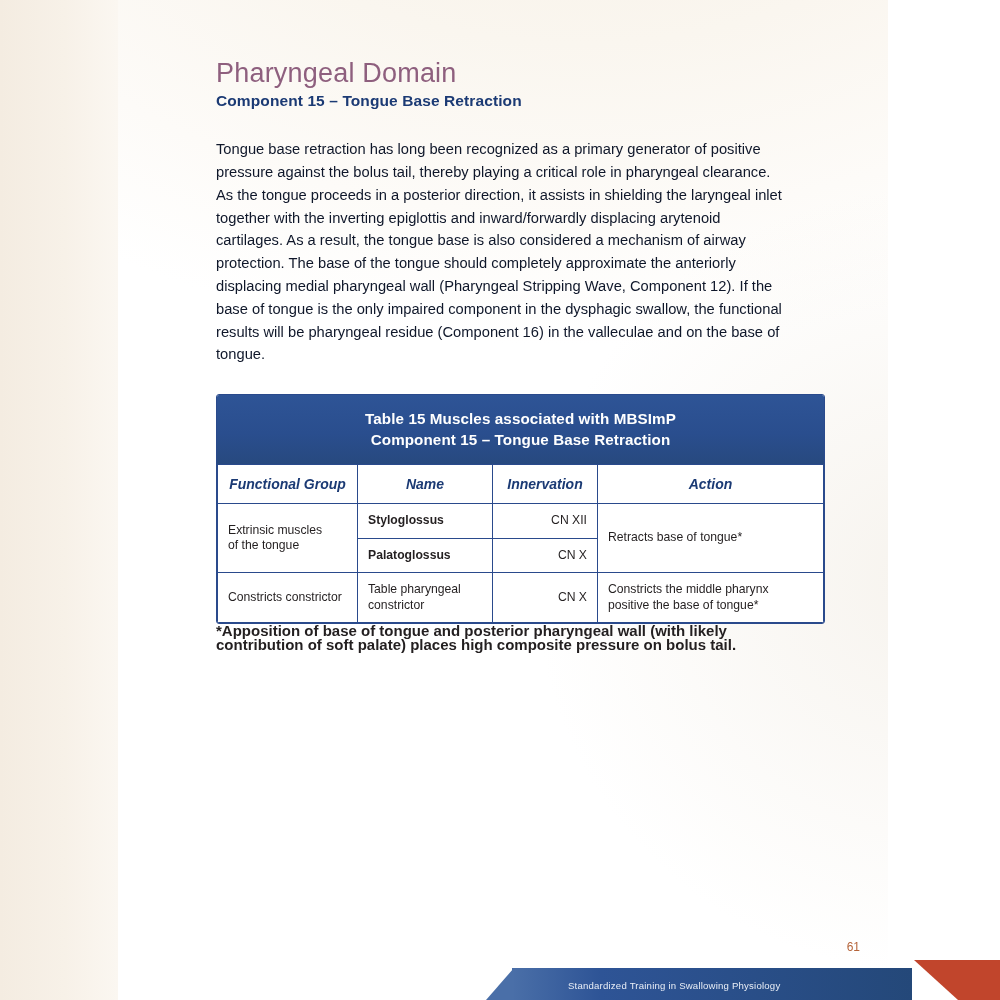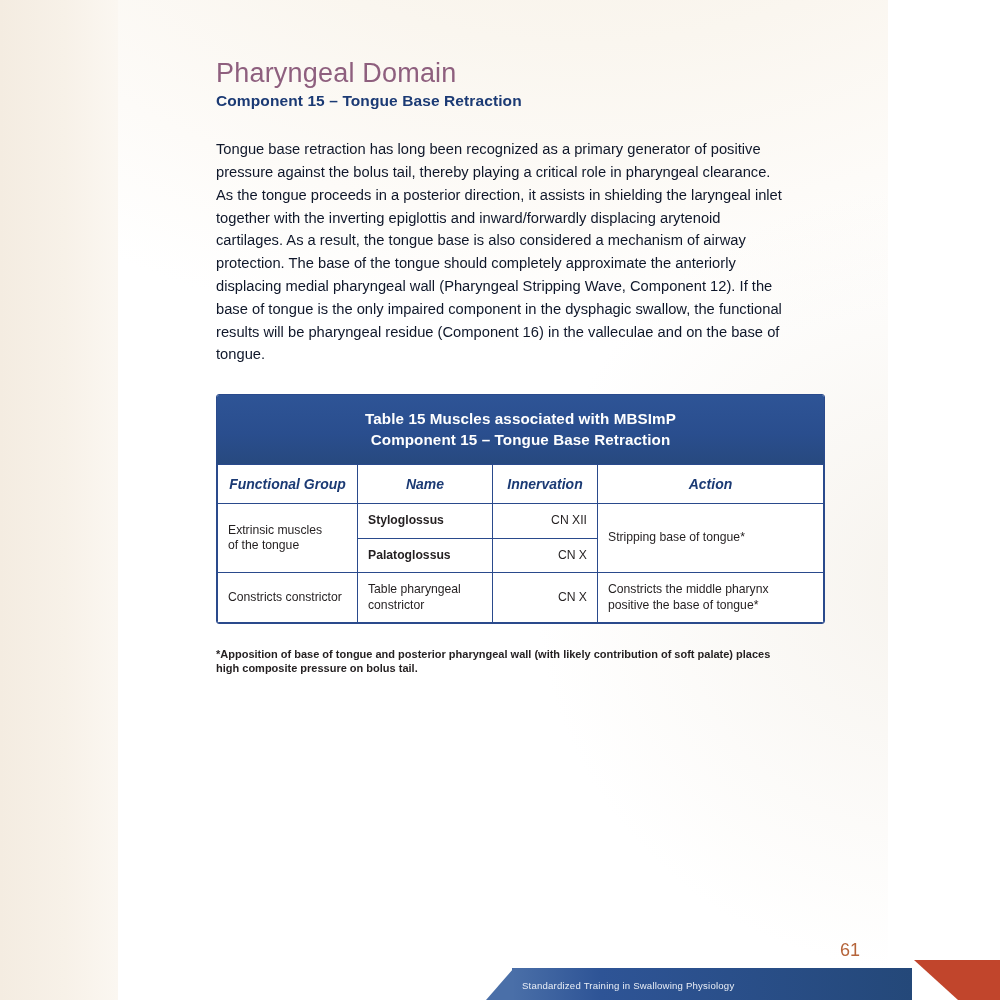--- a/index.html
+++ b/index.html
@@ -131,34 +131,34 @@
   }
   td.center { text-align: right; }
   td.bold { font-weight: 700; }
 
   .col1 { width: 140px; }
   .col2 { width: 135px; }
   .col3 { width: 105px; }
   .col4 { width: auto; }
 
   .footnote {
-    margin-top: 24px;
+    margin-top: 0;
     width: 560px;
-    font-size: 11px;
+    font-size: 15px;
     font-weight: 700;
     color: #231f20;
     line-height: 13.6px;
   }
 
   
   .page-number {
     position: absolute;
     right: 140px;
     top: 940px;
-    font-size: 18px;
+    font-size: 12px;
     color: #b5643a;
     font-weight: 400;
   }
 
   .footer {
     position: absolute;
     left: 0; bottom: 0;
     width: 1000px; height: 40px;
     overflow: hidden;
     pointer-events: none;
@@ -173,21 +173,21 @@
     content: "";
     position: absolute;
     left: -26px; top: 0;
     width: 0; height: 0;
     border-style: solid;
     border-width: 0 0 32px 28px;
     border-color: transparent transparent #4a6fa8 transparent;
   }
   .footer-text {
     position: absolute;
-    left: 522px; bottom: 9px;
+    left: 568px; bottom: 9px;
     font-size: 9.6px;
     color: #e9eef6;
     letter-spacing: 0.2px;
   }
   .footer-red {
     position: absolute;
     right: 0; bottom: 0;
     width: 86px; height: 40px;
     background: #c1452c;
   }
@@ -236,21 +236,21 @@
             <th>Innervation</th>
             <th>Action</th>
           </tr>
         </thead>
         <tbody>
           <tr>
             <td rowspan="2" style="white-space:pre-line;">Extrinsic muscles
 of the tongue</td>
             <td class="bold">Styloglossus</td>
             <td class="center">CN XII</td>
-            <td rowspan="2">Stripping base of tongue*</td>
+            <td rowspan="2">Retracts base of tongue*</td>
           </tr>
           <tr>
             <td class="bold">Palatoglossus</td>
             <td class="center">CN X</td>
           </tr>
           <tr>
             <td>Constricts constrictor</td>
             <td>Table pharyngeal constrictor</td>
             <td class="center">CN X</td>
             <td>Constricts the middle pharynx positive the base of tongue*</td>

